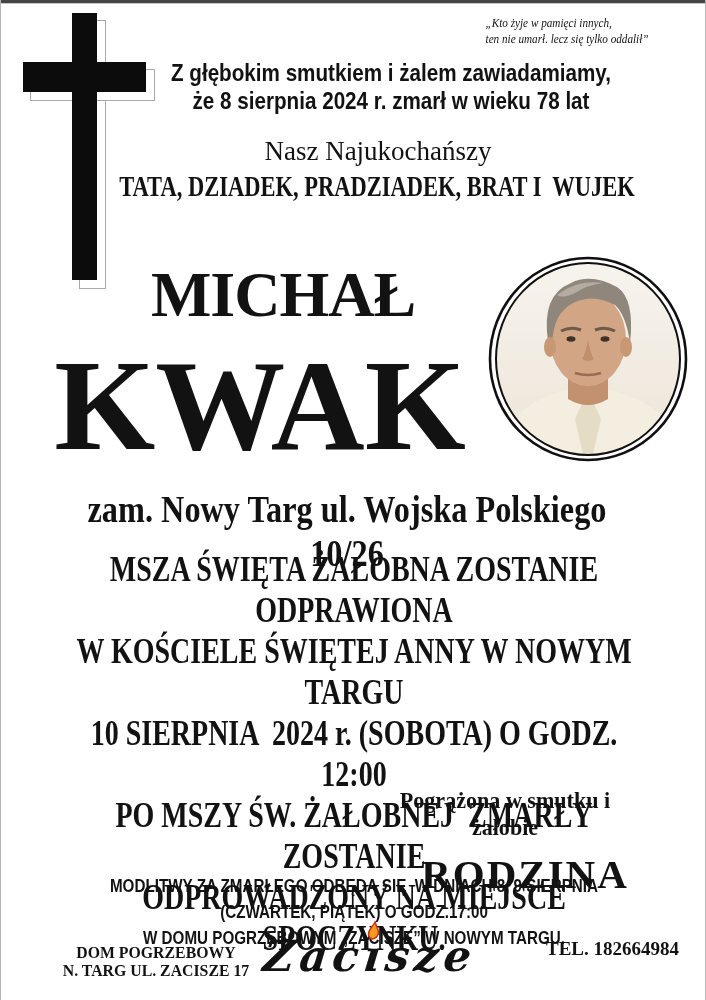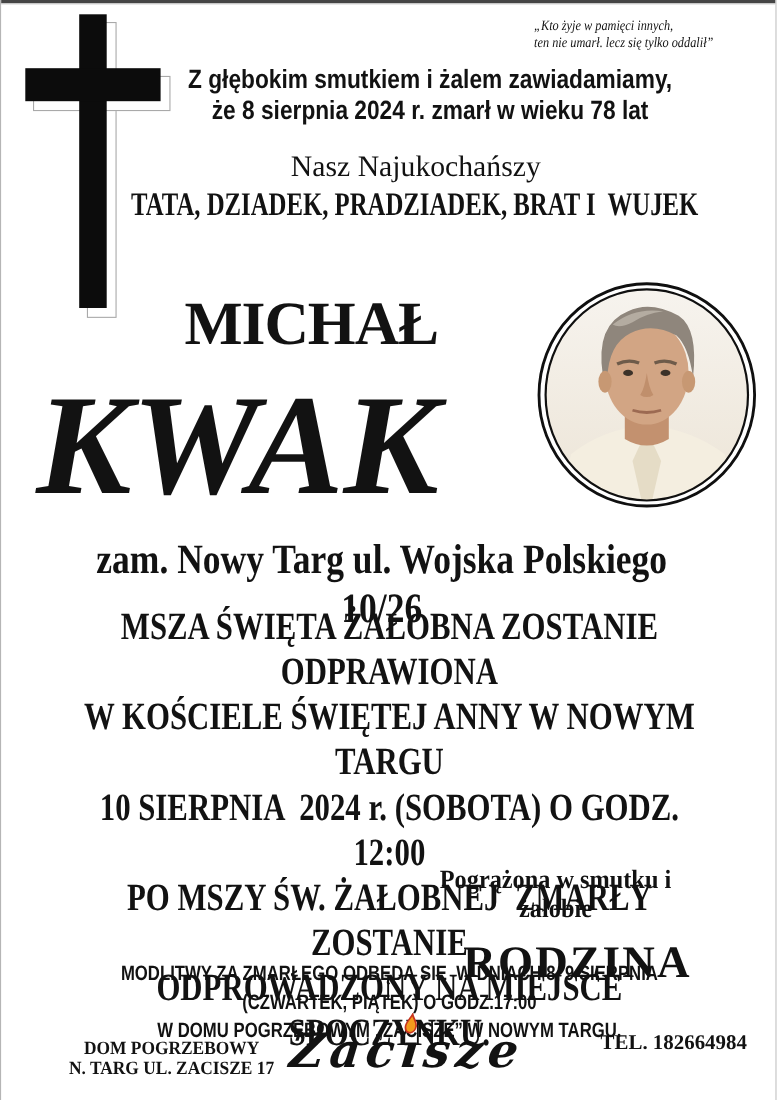--- a/index.html
+++ b/index.html
@@ -28,23 +28,23 @@
   .announce{position:absolute;left:75px;top:59px;width:630px;text-align:center;
             font-family:"Liberation Sans",sans-serif;font-weight:bold;font-size:24px;
             line-height:28px;transform:scaleX(0.86);transform-origin:50% 0;}
   .beloved{position:absolute;left:62px;top:136px;width:630px;text-align:center;
            font-weight:normal;font-size:27px;}
   .relations{position:absolute;left:23px;top:169px;width:706px;text-align:center;
              font-weight:bold;font-size:30px;transform:scaleX(0.75);transform-origin:50% 0;}
   .sp{position:absolute;left:69px;top:223px;width:630px;text-align:center;
       font-family:"Liberation Sans",sans-serif;font-weight:bold;font-size:21px;}
   .firstname{position:absolute;left:32px;top:252px;width:500px;text-align:center;
-             font-weight:bold;font-size:56px;line-height:86px;letter-spacing:-1px;}
-  .lastname{position:absolute;left:32px;top:342px;width:454px;text-align:left;
-            font-weight:bold;font-size:130px;line-height:126px;font-style:italic;}
+             font-weight:bold;font-size:64px;line-height:86px;letter-spacing:-1px;}
+  .lastname{position:absolute;left:32px;top:342px;width:454px;text-align:center;
+            font-weight:bold;font-size:130px;line-height:126px;}
   .residence{position:absolute;left:-7px;top:487px;width:706px;text-align:center;
              font-weight:bold;font-size:38px;transform:scaleX(0.85);transform-origin:50% 0;}
   .mass{position:absolute;left:0;top:549px;width:706px;text-align:center;
         font-weight:bold;font-size:35px;line-height:41px;
         transform:scaleX(0.80);transform-origin:50% 0;}
   .mourning{position:absolute;right:50px;top:787px;width:300px;text-align:center;
             font-weight:bold;font-size:24px;transform:scaleX(0.92);transform-origin:50% 0;}
   .family{position:absolute;right:30px;top:818px;width:300px;text-align:center;
           font-weight:bold;font-size:41px;letter-spacing:2px;margin-top:32px;}
   .prayers{position:absolute;left:0;top:873px;width:706px;text-align:center;

